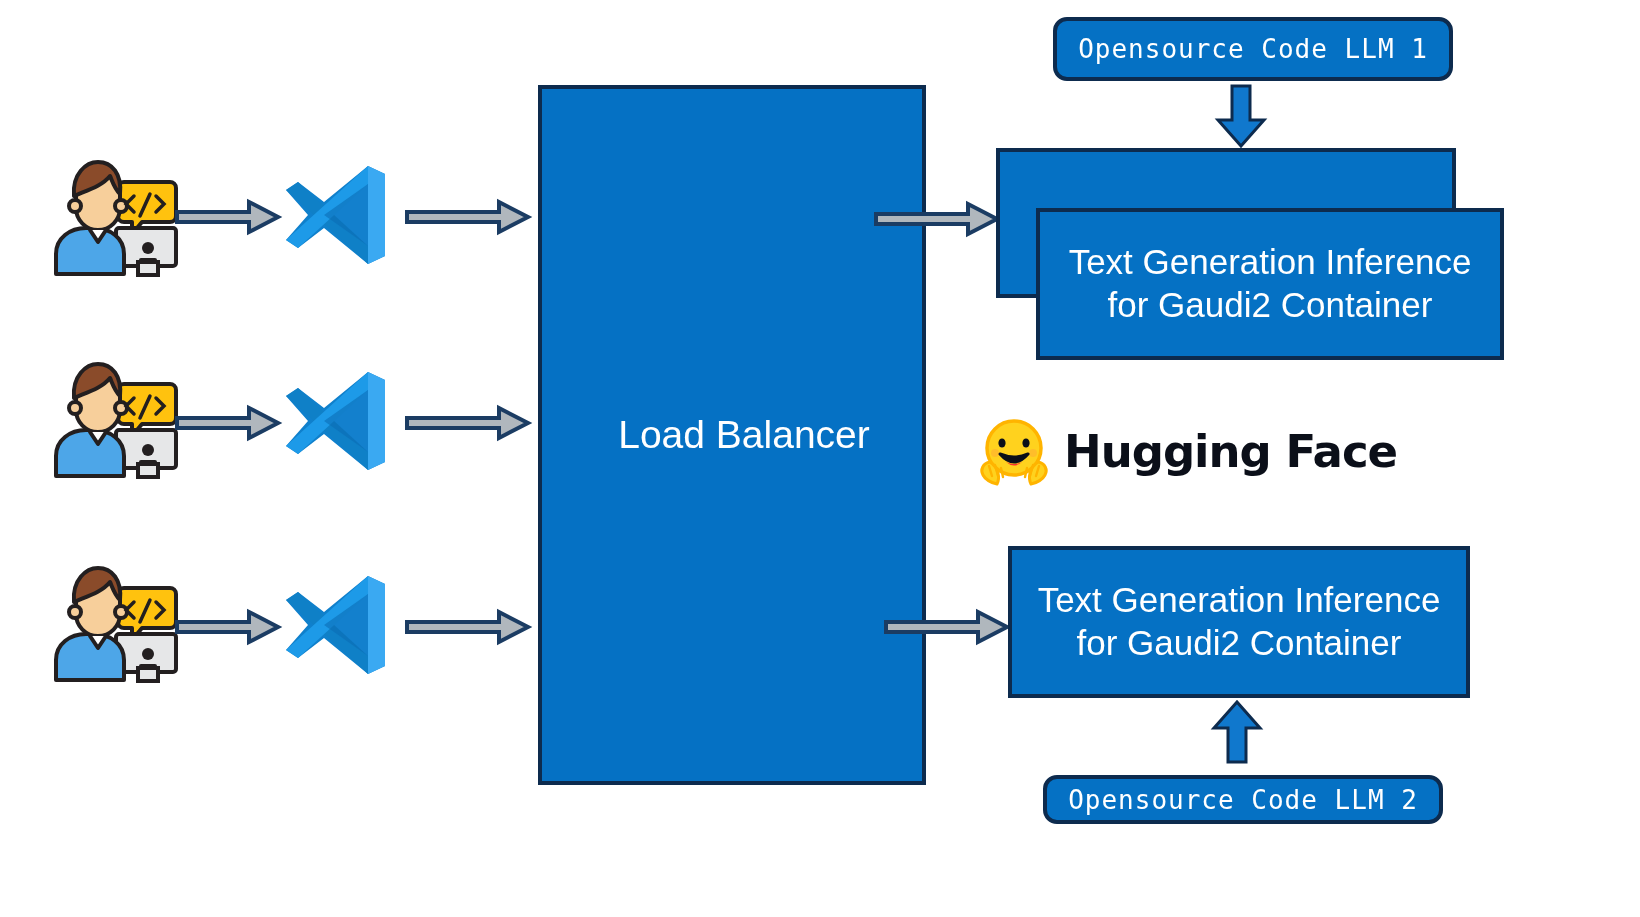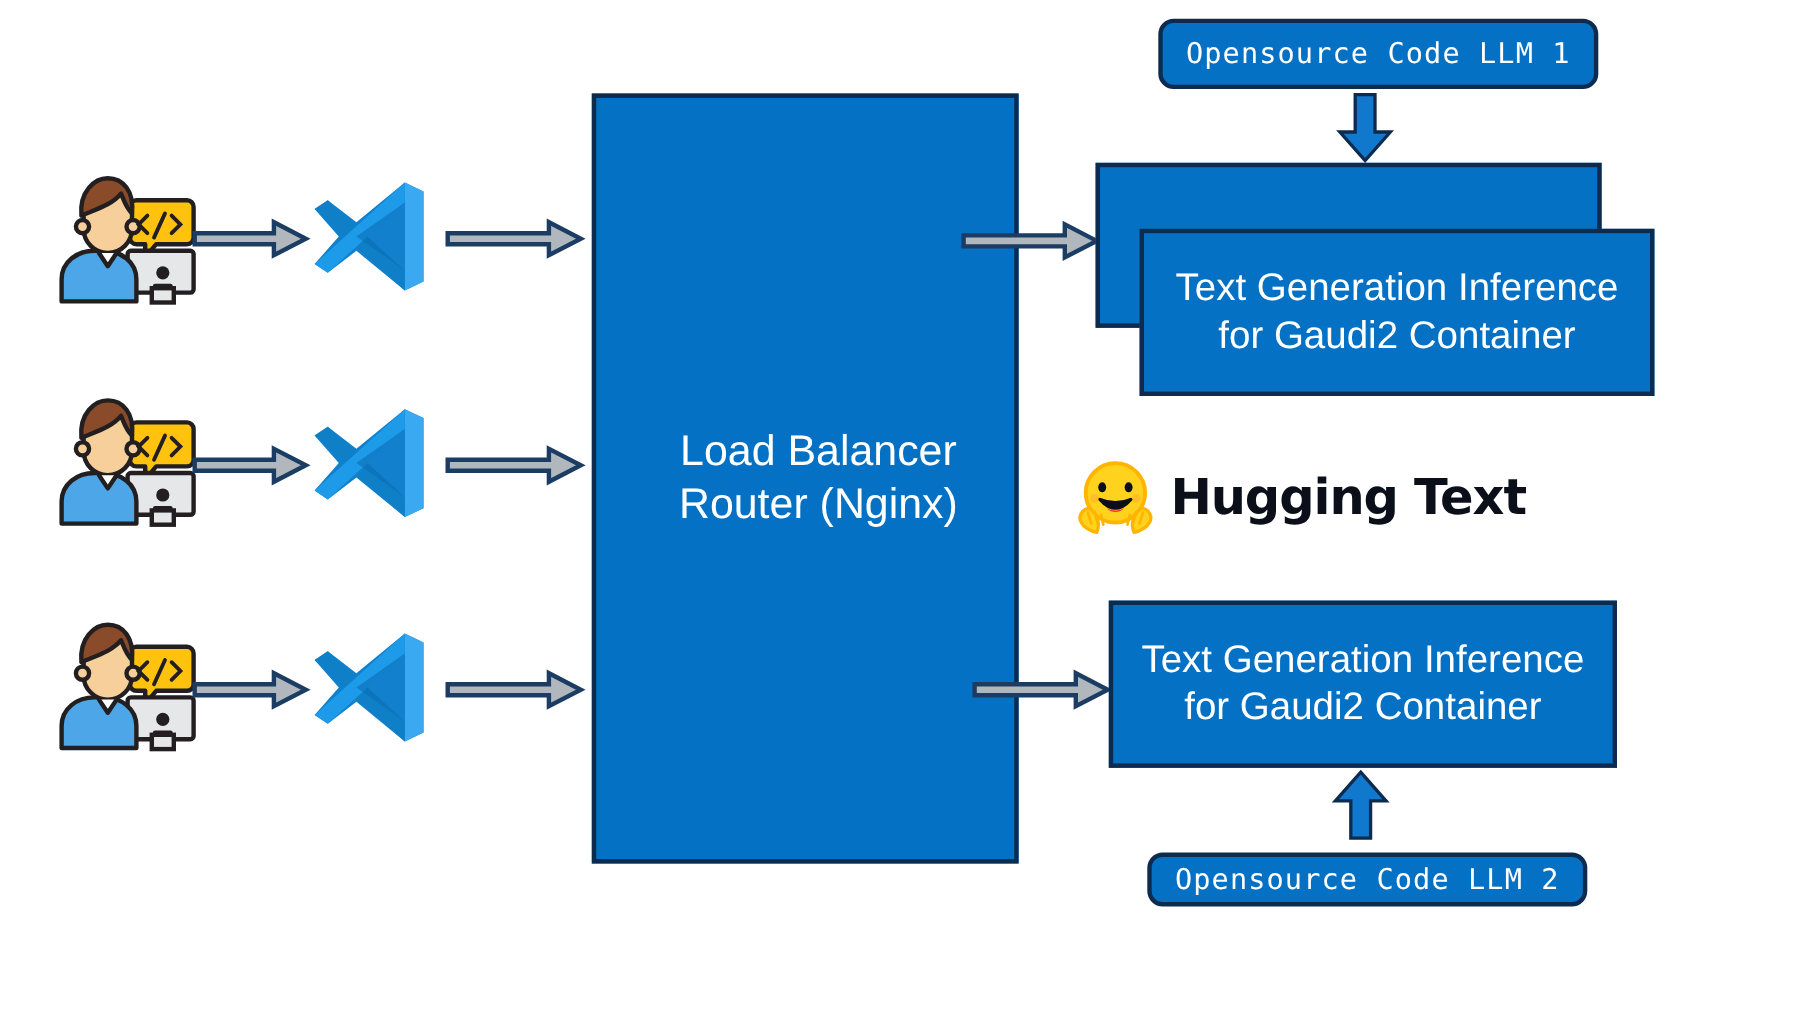--- a/index.html
+++ b/index.html
@@ -233,21 +233,20 @@
   </div>
 
   <div class="abs" style="left:405px;top:608px;width:125px;height:38px;">
     <svg viewBox="0 0 125 38" width="125" height="38">
       <polygon points="2,14 94,14 94,4 123,19 94,34 94,24 2,24" fill="#b0b7bd" stroke="#1b3c63" stroke-width="4" stroke-linejoin="miter"></polygon>
     </svg>
   </div>
 
   <div class="blue-box" style="left:538px;top:85px;width:388px;height:700px;font-size:39px;flex-direction:column;">
     <div>Load Balancer</div>
-    <div>Router (Nginx)</div>
   </div>
 
   <div class="abs" style="left:874px;top:200px;width:125px;height:38px;">
     <svg viewBox="0 0 125 38" width="125" height="38">
       <polygon points="2,14 94,14 94,4 123,19 94,34 94,24 2,24" fill="#b0b7bd" stroke="#1b3c63" stroke-width="4" stroke-linejoin="miter"></polygon>
     </svg>
   </div>
 
   <div class="abs" style="left:884px;top:608px;width:125px;height:38px;">
     <svg viewBox="0 0 125 38" width="125" height="38">
@@ -289,21 +288,21 @@
         <g stroke="#ffb400" stroke-width="2.4" fill="none" stroke-linecap="round">
           <path d="M11 48 l3 10"></path>
             <path d="M17 47 l3 11"></path>
             <path d="M23 50 l2 9"></path>
           <path d="M61 48 l-3 10"></path>
             <path d="M55 47 l-3 11"></path>
             <path d="M49 50 l-2 9"></path>
         </g>
       </svg>
     </span>
-    <span class="hf-text">Hugging Text</span>
+    <span class="hf-text">Hugging Face</span>
   </div>
 
 
   <div class="blue-box" style="left:1008px;top:546px;width:462px;height:152px;font-size:35px;padding:0 10px;">
     <span>Text Generation Inference for Gaudi2 Container</span>
   </div>
 
   <div class="abs" style="left:1206px;top:700px;width:62px;height:64px;">
     <svg viewBox="0 0 62 64" width="62" height="64">
       <polygon points="31,2 54,28 40,28 40,62 22,62 22,28 8,28" fill="#1078cd" stroke="#0d2b4e" stroke-width="3" stroke-linejoin="miter"></polygon>

